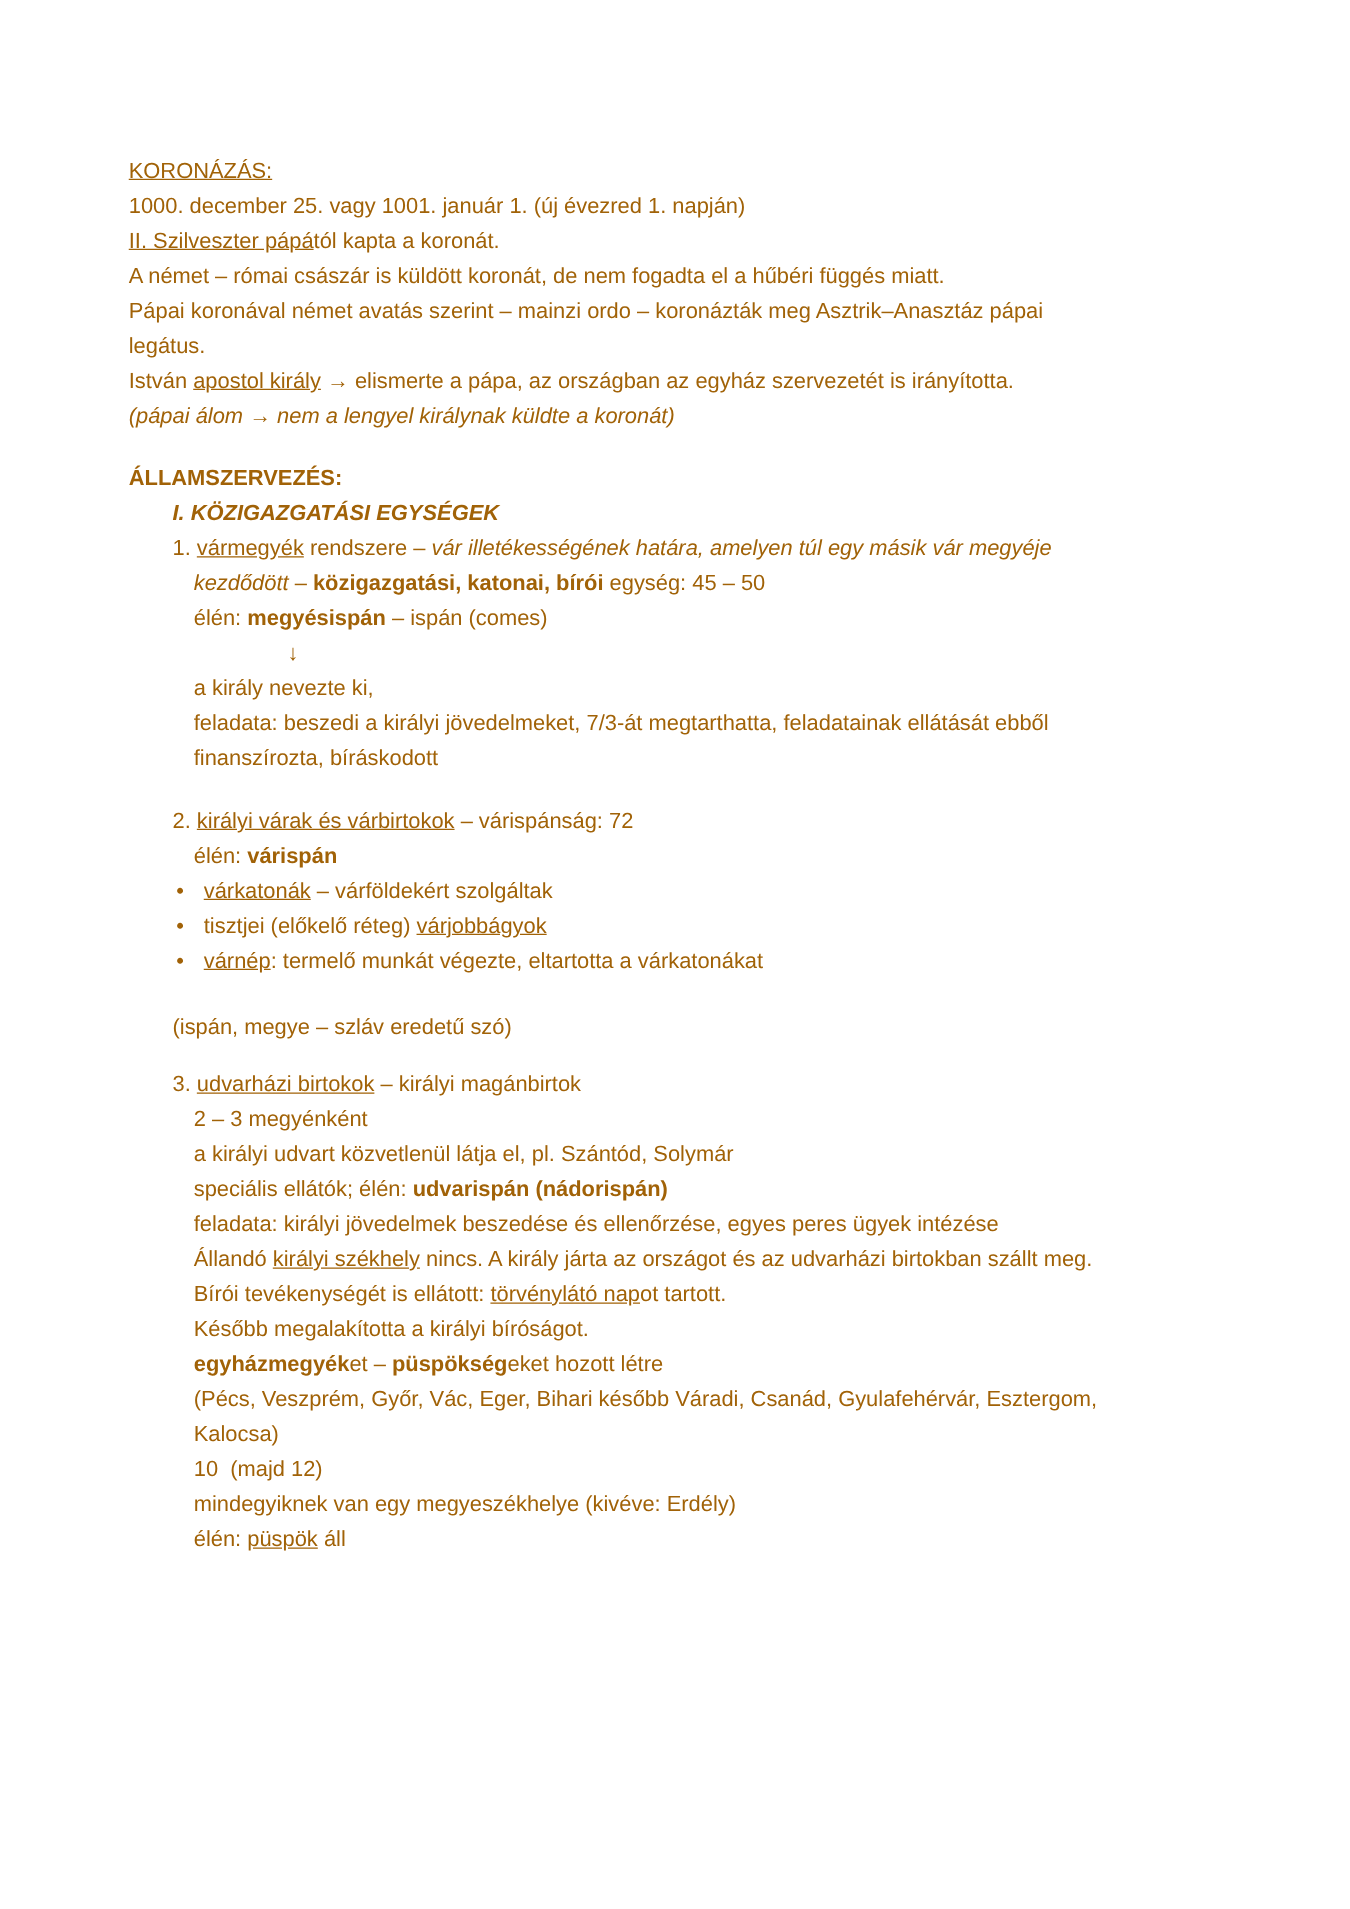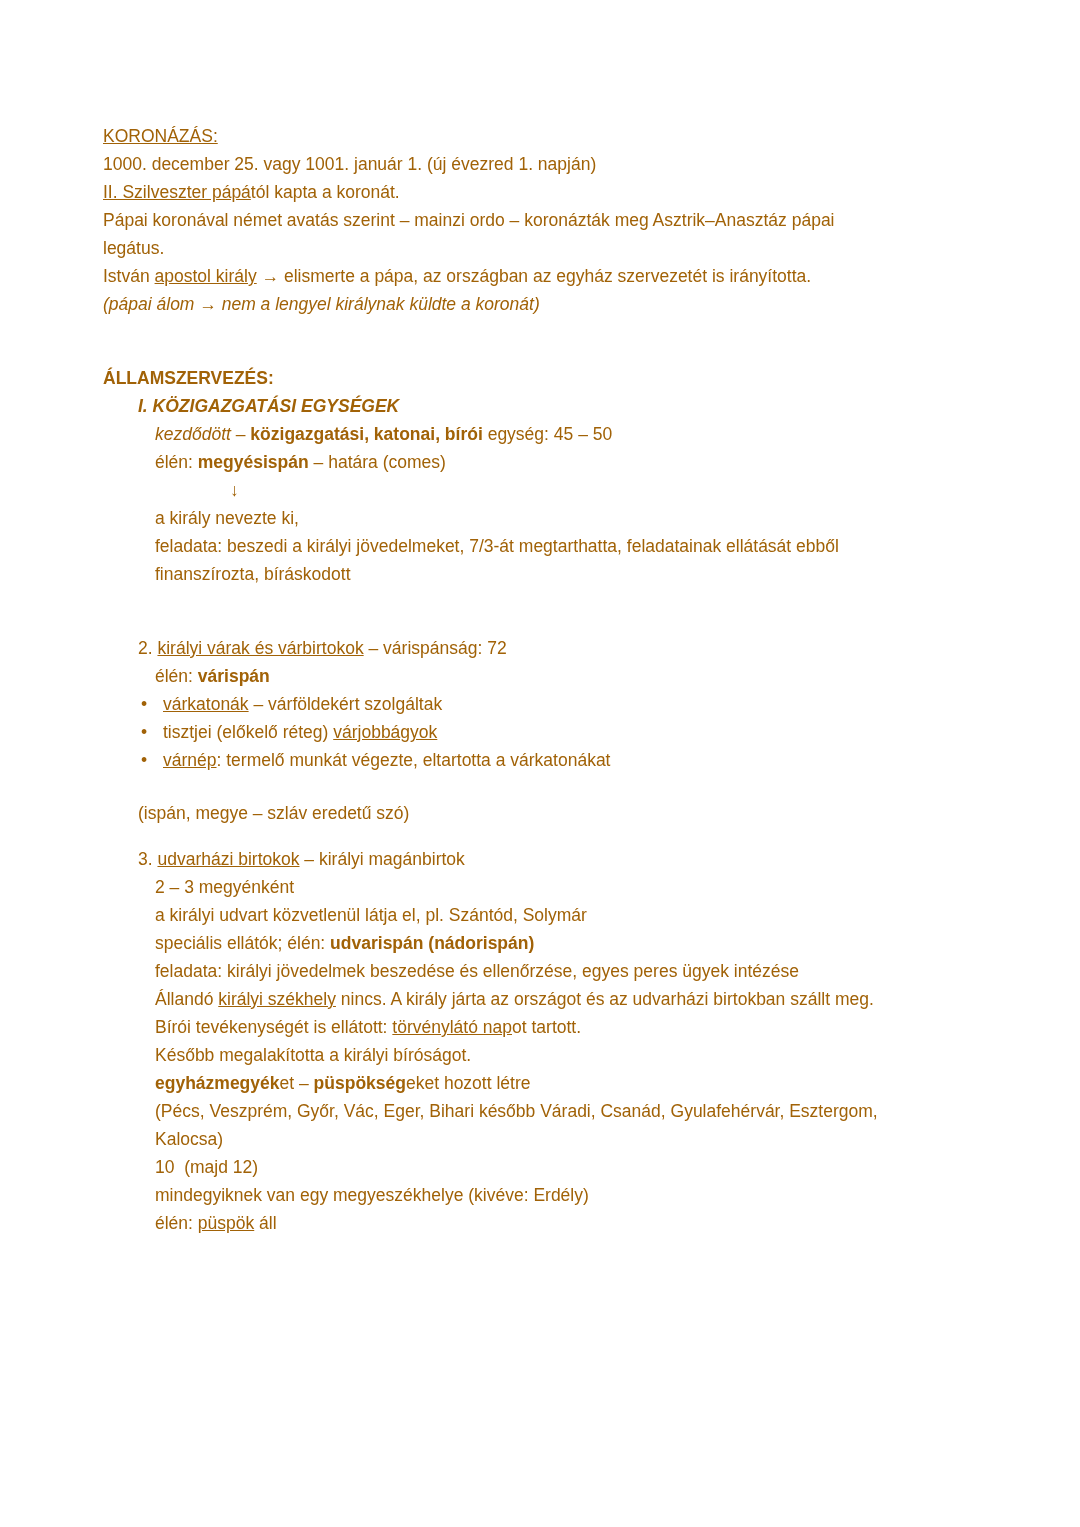--- a/index.html
+++ b/index.html
@@ -37,38 +37,40 @@
   .h1   { margin-left: 35px; }
   .ind2 { margin-left: 52px; }
   .arrow-line { margin-left: 127px; }
   .bul  { margin-left: 38px; }
   .bul .bullet-marker { display: inline-block; width: 22px; }
   .tabbed { margin-left: 40px; }
 
   
   .gap-sm { margin-top: 25px; }
   .gap-md { margin-top: 18px; }
-  .gap-lg { margin-top: 46px; }
+  .gap-lg { margin-top: 22px; }
 </style>
 </head>
 <body>
 
 <div class="page">
   <div class="content">
       <div class="line m0"><span class="underline">KORONÁZÁS:</span></div>
       <div class="line m0"><span>1000. december 25. vagy 1001. január 1. (új évezred 1. napján)</span></div>
       <div class="line m0"><span class="underline">II. Szilveszter pápá</span><span>tól kapta a koronát.</span></div>
+      <div class="line m0"><span>A német – római császár is küldött koronát, de nem fogadta el a hűbéri függés miatt.</span></div>
       <div class="line m0"><span>Pápai koronával német avatás szerint – mainzi ordo – koronázták meg Asztrik–Anasztáz pápai</span></div>
       <div class="line m0"><span>legátus.</span></div>
       <div class="line m0"><span>István </span><span class="underline">apostol király</span><span> → elismerte a pápa, az országban az egyház szervezetét is irányította.</span></div>
       <div class="line m0"><span class="italic">(pápai álom → nem a lengyel királynak küldte a koronát)</span></div>
       <div class="line m0 gap-lg"><span class="bold">ÁLLAMSZERVEZÉS:</span></div>
       <div class="line h1"><span class="bold italic">I. KÖZIGAZGATÁSI EGYSÉGEK</span></div>
+      <div class="line h1"><span>1. </span><span class="underline">vármegyék</span><span> rendszere – </span><span class="italic">vár illetékességének határa, amelyen túl egy másik vár megyéje</span></div>
       <div class="line ind2"><span class="italic">kezdődött</span><span> – </span><span class="bold">közigazgatási, katonai, bírói</span><span> egység: 45 – 50</span></div>
-      <div class="line ind2"><span>élén: </span><span class="bold">megyésispán</span><span> – határa (comes)</span></div>
+      <div class="line ind2"><span>élén: </span><span class="bold">megyésispán</span><span> – ispán (comes)</span></div>
       <div class="line arrow-line"><span>↓</span></div>
       <div class="line ind2"><span>a király nevezte ki,</span></div>
       <div class="line ind2"><span>feladata: beszedi a királyi jövedelmeket, 7/3-át megtarthatta, feladatainak ellátását ebből</span></div>
       <div class="line ind2"><span>finanszírozta, bíráskodott</span></div>
       <div class="line h1 gap-lg"><span>2. </span><span class="underline">királyi várak és várbirtokok</span><span> – várispánság: 72</span></div>
       <div class="line ind2"><span>élén: </span><span class="bold">várispán</span></div>
       <div class="line bul"><span class="bullet-marker">•</span><span class="underline">várkatonák</span><span> – várföldekért szolgáltak</span></div>
       <div class="line bul"><span class="bullet-marker">•</span><span>tisztjei (előkelő réteg) </span><span class="underline">várjobbágyok</span></div>
       <div class="line bul"><span class="bullet-marker">•</span><span class="underline">várnép</span><span>: termelő munkát végezte, eltartotta a várkatonákat</span></div>
       <div class="line h1 gap-sm"><span>(ispán, megye – szláv eredetű szó)</span></div>

